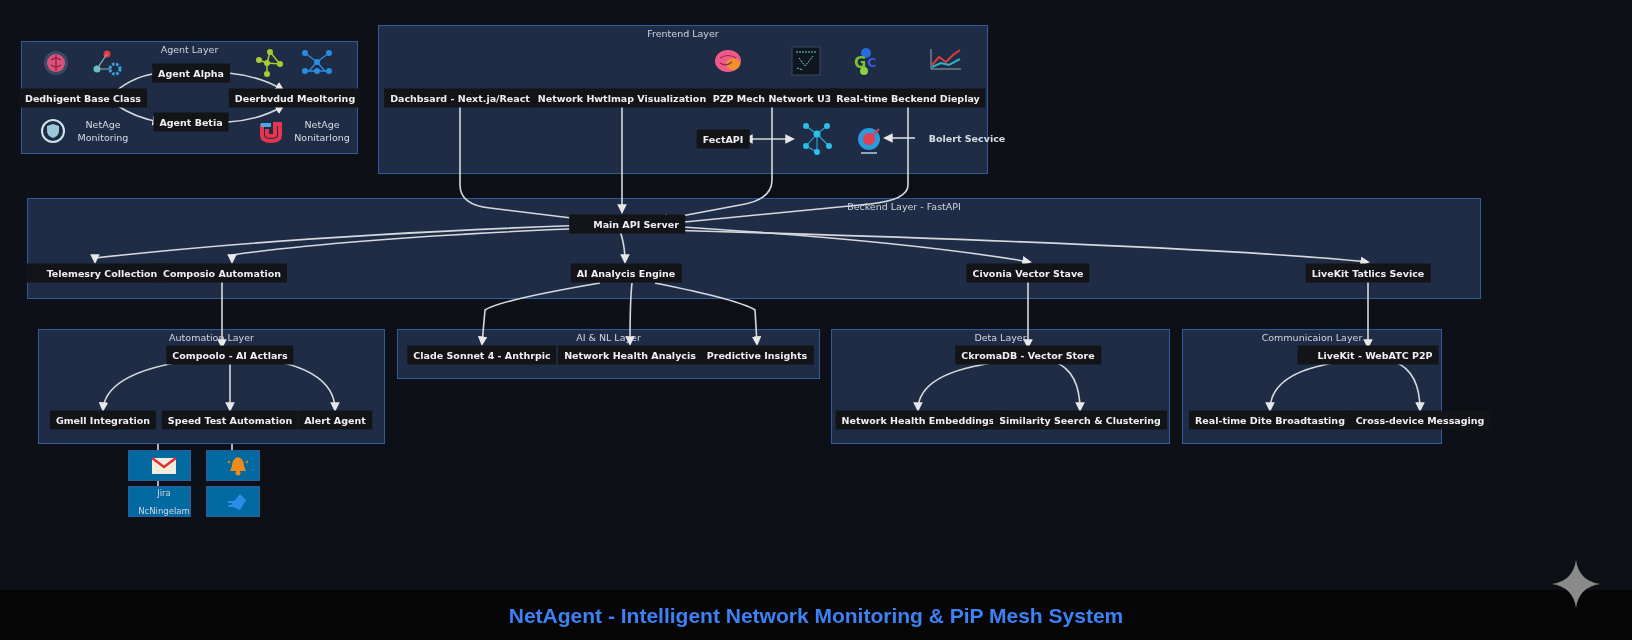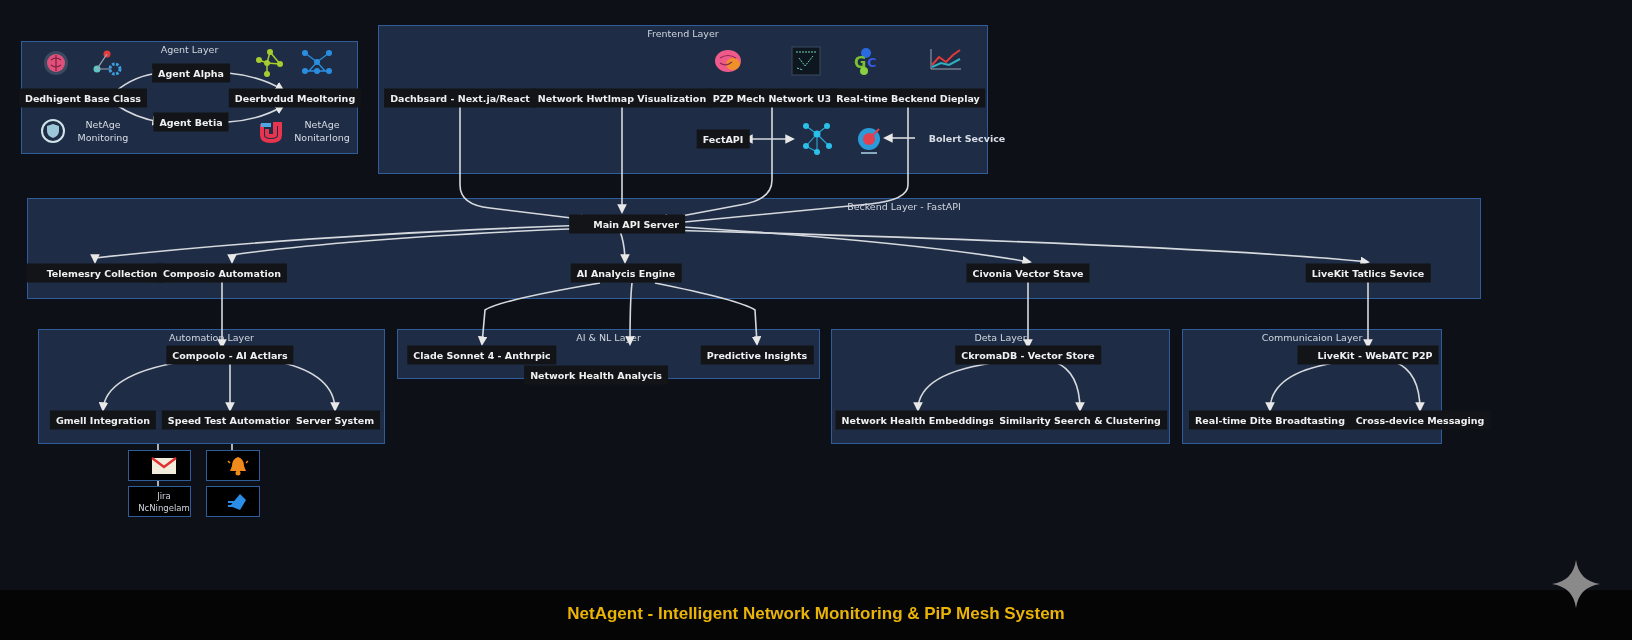--- a/index.html
+++ b/index.html
@@ -4,22 +4,22 @@
 <style>
   html,body{margin:0;padding:0;}
   body{width:1632px;height:640px;background:#0d1117;position:relative;overflow:hidden;font-family:"DejaVu Sans",sans-serif;color:#e6e6e6;}
   .layer{position:absolute;background:#1e2d45;border:1.5px solid #2f5d9c;box-sizing:border-box;}
   .layer-title{position:absolute;left:0;right:0;text-align:center;font-size:9.5px;color:#d0d6e0;top:2px;}
   .node{position:absolute;background:#121418;color:#f0f0f0;font-size:9.5px;font-weight:bold;padding:4px 6px;white-space:nowrap;transform:translate(-50%,-50%);}
   .plain{position:absolute;font-size:9.5px;color:#d8dde6;text-align:center;transform:translate(-50%,-50%);line-height:13px;}
   .icon{position:absolute;transform:translate(-50%,-50%);}
   svg.wires{position:absolute;left:0;top:0;}
   .footer{position:absolute;left:0;top:590px;width:1632px;height:50px;background:#050506;}
-  .footer-title{position:absolute;left:0;right:0;top:14px;text-align:center;font-family:"Liberation Sans",sans-serif;font-size:17px;font-weight:bold;color:#eab308;}
-  .tile{position:absolute;background:#000000;border:1.5px solid #2f5d9c;box-sizing:border-box;display:flex;align-items:center;justify-content:center;flex-direction:column;font-size:8.5px;color:#d0d6e0;text-align:center;line-height:12px;padding-left:9px;}
+  .footer-title{position:absolute;left:0;right:0;top:14px;text-align:center;font-family:"Liberation Sans",sans-serif;font-size:21px;font-weight:bold;color:#3b82f6;}
+  .tile{position:absolute;background:#0369a1;border:1.5px solid #2f5d9c;box-sizing:border-box;display:flex;align-items:center;justify-content:center;flex-direction:column;font-size:8.5px;color:#d0d6e0;text-align:center;line-height:18px;padding-left:9px;}
   .sparkle{position:absolute;left:1552px;top:560px;}
 </style>
 </head>
 <body>
 
 <div class="layer" style="left:21px;top:41px;width:337px;height:113px;">
   <div class="layer-title">Agent Layer</div>
 </div>
 <div class="layer" style="left:378px;top:25px;width:610px;height:149px;">
   <div class="layer-title">Frentend Layer</div>
@@ -184,21 +184,21 @@
 <div class="node" style="left:627px;top:224px;padding-left:24px;">Main API Server</div>
 <div class="node" style="left:95px;top:273px;padding-left:20px;">Telemesry Collection</div>
 <div class="node" style="left:222px;top:273px;">Composio Automation</div>
 <div class="node" style="left:626px;top:273px;">AI Analycis Engine</div>
 <div class="node" style="left:1028px;top:273px;">Civonia Vector Stave</div>
 <div class="node" style="left:1368px;top:273px;">LiveKit Tatlics Sevice</div>
 
 <div class="node" style="left:230px;top:355px;">Compoolo - AI Actlars</div>
 <div class="node" style="left:103px;top:420px;">Gmell Integration</div>
 <div class="node" style="left:230px;top:420px;">Speed Test Automation</div>
-<div class="node" style="left:335px;top:420px;">Server System</div>
+<div class="node" style="left:335px;top:420px;">Alert Agent</div>
 
 <div class="tile" style="left:128px;top:450px;width:63px;height:31px;">
   <svg width="26" height="18" viewBox="0 0 26 18">
     <rect x="1" y="1" width="24" height="16" fill="#f2ecdc"></rect>
     <path d="M1,1 L13,10 L25,1" stroke="#e03030" stroke-width="2.5" fill="none"></path>
   </svg>
 </div>
 <div class="tile" style="left:206px;top:450px;width:54px;height:31px;">
   <svg width="24" height="22" viewBox="0 0 24 22">
     <path d="M12,2 Q6,4 6,11 L4,16 L20,16 L18,11 Q18,4 12,2 z" fill="#f08a1a"></path>
@@ -211,21 +211,21 @@
 NcNingelam</span>
 </div>
 <div class="tile" style="left:206px;top:486px;width:54px;height:31px;">
   <svg width="24" height="20" viewBox="0 0 24 20">
     <path d="M4,14 L14,2 L20,8 L14,18 z" fill="#2a8ee8"></path>
     <path d="M2,10 L8,10 M2,14 L10,14" stroke="#2a8ee8" stroke-width="2"></path>
   </svg>
 </div>
 
 <div class="node" style="left:482px;top:355px;">Clade Sonnet 4 - Anthrpic</div>
-<div class="node" style="left:596px;top:355px;margin-top:20px;">Network Health Analycis</div>
+<div class="node" style="left:630px;top:355px;">Network Health Analycis</div>
 <div class="node" style="left:757px;top:355px;">Predictive Insights</div>
 
 <div class="node" style="left:1028px;top:355px;">CkromaDB - Vector Store</div>
 <div class="node" style="left:918px;top:420px;">Network Health Embeddings</div>
 <div class="node" style="left:1080px;top:420px;">Similarity Seerch &amp; Clustering</div>
 
 <div class="node" style="left:1368px;top:355px;padding-left:20px;">LiveKit - WebATC P2P</div>
 <div class="node" style="left:1270px;top:420px;">Real-time Dite Broadtasting</div>
 <div class="node" style="left:1420px;top:420px;">Cross-device Messaging</div>
 

